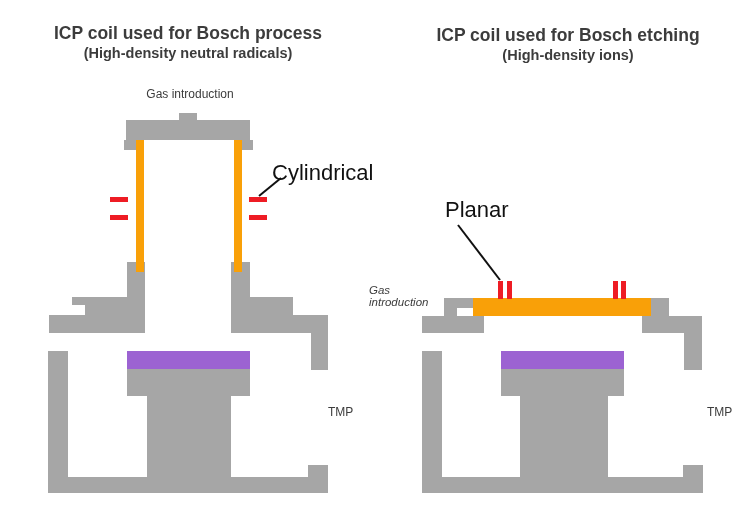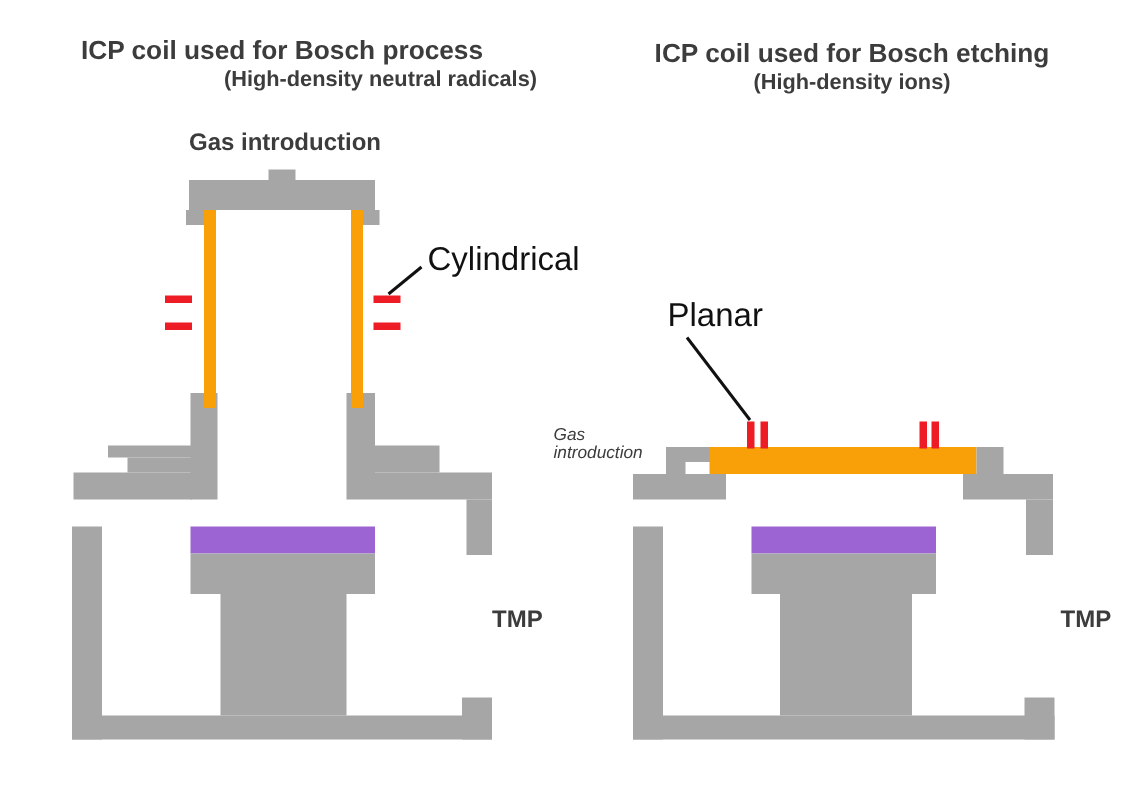--- a/index.html
+++ b/index.html
@@ -14,41 +14,41 @@
   .p{background:var(--wafer-purple,#9C63D2);}
   .rd{background:var(--rf-red,#EE1C24);}
   .heading{
     position:absolute;text-align:center;color:var(--heading-text,#3C3C3C);
     font-weight:bold;line-height:1.15;
   }
   .title{font-size:17.5px;}
   .subtitle{font-size:14.5px;}
   .small-label{
     position:absolute;color:var(--heading-text,#3C3C3C);
-    font-size:16px;line-height:1.05;font-weight:bold;
+    font-size:12px;line-height:1.05;
   }
   .tiny-label{
     position:absolute;color:var(--heading-text,#3C3C3C);
     font-size:11.5px;line-height:1.08;
   }
   .callout{
     position:absolute;color:var(--annotation-text,#111);
     font-size:22px;white-space:nowrap;
   }
   #pointer-lines{position:absolute;left:0;top:0;width:756px;height:523px;pointer-events:none;}
 </style>
 </head>
 <body>
 
 <div id="stage">
 
   <div>
 
     <div class="heading title" style="left:18px;top:23px;width:340px;">ICP coil used for Bosch process</div>
-    <div class="heading subtitle" style="left:18px;top:45px;width:340px;text-align:right;">(High-density neutral radicals)</div>
+    <div class="heading subtitle" style="left:18px;top:45px;width:340px;">(High-density neutral radicals)</div>
 
     <div class="small-label" style="left:118px;top:88px;width:144px;text-align:center;">Gas introduction</div>
 
     <div class="r g" style="left:179px;top:113px;width:18px;height:8px;"></div>
     <div class="r g" style="left:126px;top:120px;width:124px;height:20px;"></div>
     <div class="r g" style="left:124px;top:140px;width:13px;height:10px;"></div>
     <div class="r g" style="left:242px;top:140px;width:11px;height:10px;"></div>
 
     <div class="r g" style="left:127px;top:262px;width:18px;height:71px;"></div>
     <div class="r g" style="left:231px;top:262px;width:19px;height:71px;"></div>
@@ -60,21 +60,21 @@
     <div class="r g" style="left:311px;top:333px;width:17px;height:37px;"></div>
 
     <div class="r o" style="left:136px;top:140px;width:8px;height:132px;"></div>
     <div class="r o" style="left:234px;top:140px;width:8px;height:132px;"></div>
 
     <div class="r rd" style="left:110px;top:197px;width:18px;height:5px;"></div>
     <div class="r rd" style="left:110px;top:215px;width:18px;height:5px;"></div>
     <div class="r rd" style="left:249px;top:197px;width:18px;height:5px;"></div>
     <div class="r rd" style="left:249px;top:215px;width:18px;height:5px;"></div>
 
-    <div class="callout" style="left:285px;top:160px;">Cylindrical</div>
+    <div class="callout" style="left:272px;top:160px;">Cylindrical</div>
 
     <div class="r g" style="left:48px;top:351px;width:20px;height:142px;"></div>
     <div class="r g" style="left:48px;top:477px;width:280px;height:16px;"></div>
     <div class="r g" style="left:308px;top:465px;width:20px;height:28px;"></div>
     <div class="r p" style="left:127px;top:351px;width:123px;height:18px;"></div>
     <div class="r g" style="left:127px;top:369px;width:123px;height:27px;"></div>
     <div class="r g" style="left:147px;top:396px;width:84px;height:81px;"></div>
 
     <div class="small-label" style="left:328px;top:406px;">TMP</div>
   </div>

